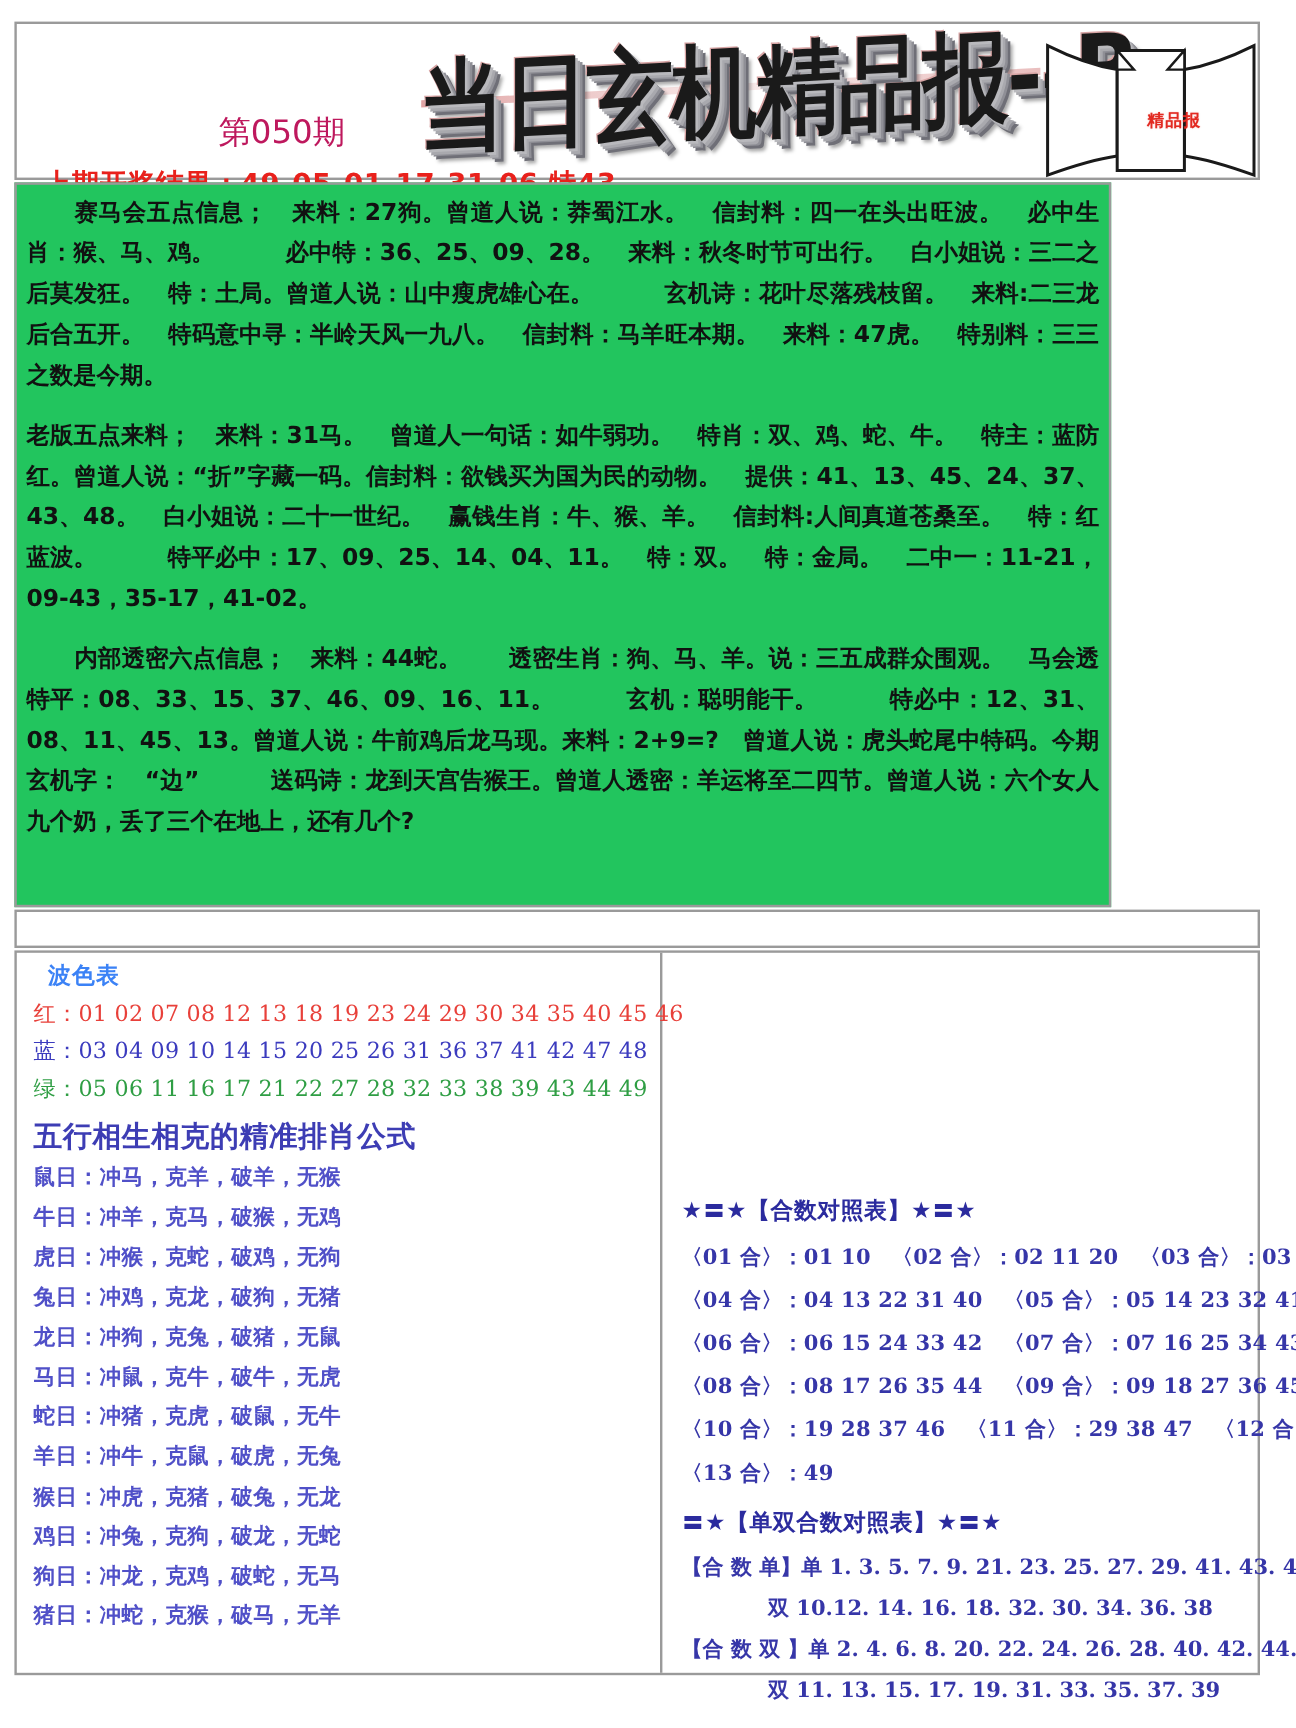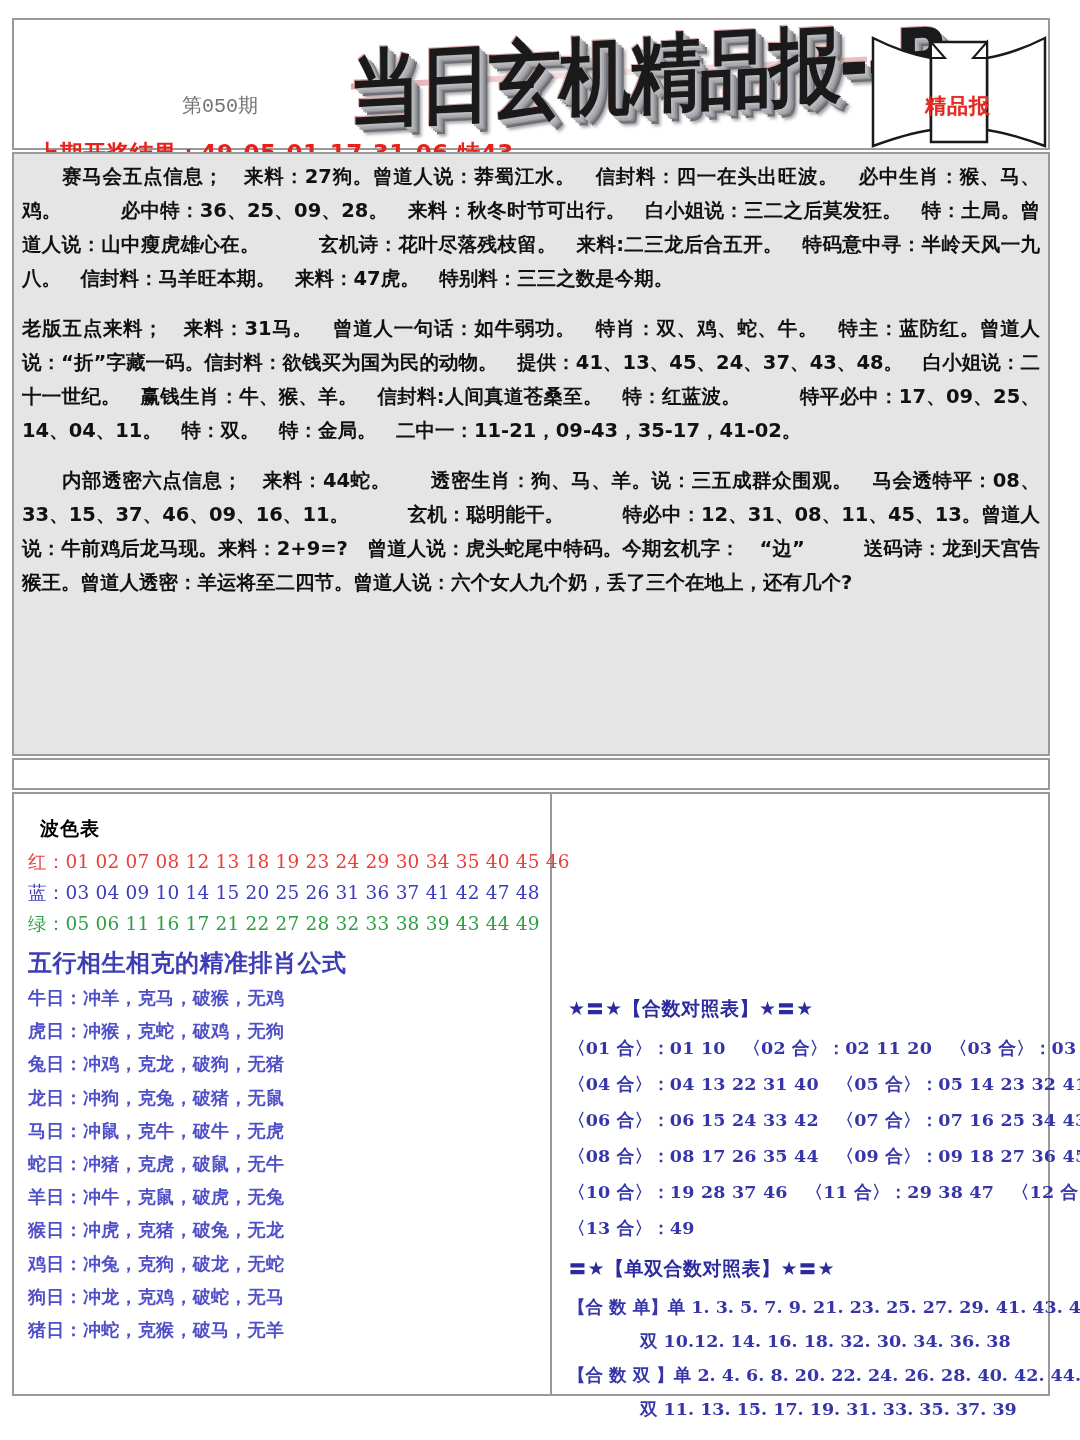--- a/index.html
+++ b/index.html
@@ -30,26 +30,25 @@
     height: 132px;
     border: 2px solid #9a9a9a;
     box-sizing: border-box;
     background: #fff;
     overflow: visible;
   }
   .issue-no {
     position: absolute;
     left: 168px;
     top: 72px;
-    font-size: 20px;
+    font-size: 27px;
     font-weight: 400;
     letter-spacing: 0px;
-    color: #737373;
-    white-space: nowrap;
-    font-family: Liberation Mono, monospace;
+    color: #be185d;
+    white-space: nowrap;
   }
   .last-result {
     position: absolute;
     left: 22px;
     top: 118px;
     font-size: 23px;
     font-weight: bold;
     color: #e8211c;
     white-space: nowrap;
     letter-spacing: 0.5px;
@@ -102,38 +101,38 @@
     top: 14px;
     width: 180px;
     height: 116px;
   }
   .ribbon svg { display:block; }
   .ribbon-label {
     position: absolute;
     left: 56px;
     top: 58px;
     width: 76px;
-    text-align: left;
-    font-size: 21px;
+    text-align: right;
+    font-size: 14px;
     font-weight: bold;
     color: #e22a22;
     letter-spacing: 1px;
     text-shadow: 0 0 1px rgba(226,42,34,.5);
   }
 
   
   .article-box {
     position: absolute;
     left: 12px;
     top: 152px;
-    width: 1038px;
+    width: 914px;
     height: 604px;
     border: 2px solid #9a9a9a;
     box-sizing: border-box;
-    background: #e5e5e5;
+    background: #22c55e;
     padding: 6px 8px 16px 8px;
   }
   .para {
     font-size: 19.5px;
     line-height: 34px;
     color: #111;
     font-weight: bold;
     text-align: justify;
     text-justify: inter-ideograph;
     letter-spacing: 0px;
@@ -178,22 +177,22 @@
     flex: 1;
     box-sizing: border-box;
     padding: 6px 10px 0 16px;
     position: relative;
   }
 
   
   .bose-title {
     font-size: 19px;
     font-weight: bold;
-    color: #000000;
-    margin: 16px 0 4px 12px;
+    color: #3b82f6;
+    margin: 0 0 4px 12px;
     letter-spacing: 1px;
   }
   .bose-row {
     font-size: 18.5px;
     font-weight: normal;
     line-height: 31px;
     white-space: nowrap;
     letter-spacing: .2px;
     font-family: "DejaVu Serif", "Liberation Serif", serif;
   }
@@ -293,20 +292,21 @@
       </div>
       <div class="bose-row c-blue">
         <span class="lbl">蓝：</span><span>03 04 09 10 14 15 20 25 26 31 36 37 41 42 47 48</span>
       </div>
       <div class="bose-row c-green">
         <span class="lbl">绿：</span><span>05 06 11 16 17 21 22 27 28 32 33 38 39 43 44 49</span>
       </div>
 
       <div class="formula-title">五行相生相克的精准排肖公式</div>
 
+      <div class="formula-row">鼠日：冲马，克羊，破羊，无猴</div>
       <div class="formula-row">牛日：冲羊，克马，破猴，无鸡</div>
       <div class="formula-row">虎日：冲猴，克蛇，破鸡，无狗</div>
       <div class="formula-row">兔日：冲鸡，克龙，破狗，无猪</div>
       <div class="formula-row">龙日：冲狗，克兔，破猪，无鼠</div>
       <div class="formula-row">马日：冲鼠，克牛，破牛，无虎</div>
       <div class="formula-row">蛇日：冲猪，克虎，破鼠，无牛</div>
       <div class="formula-row">羊日：冲牛，克鼠，破虎，无兔</div>
       <div class="formula-row">猴日：冲虎，克猪，破兔，无龙</div>
       <div class="formula-row">鸡日：冲兔，克狗，破龙，无蛇</div>
       <div class="formula-row">狗日：冲龙，克鸡，破蛇，无马</div>

